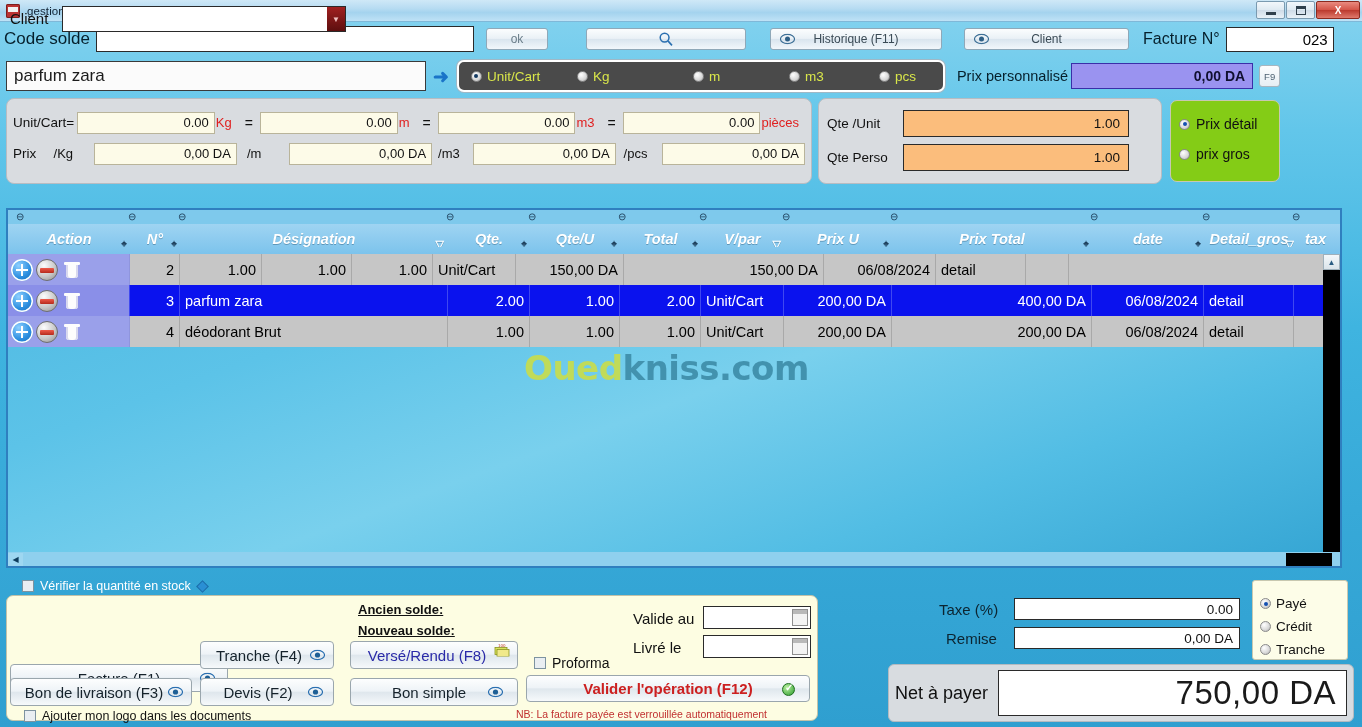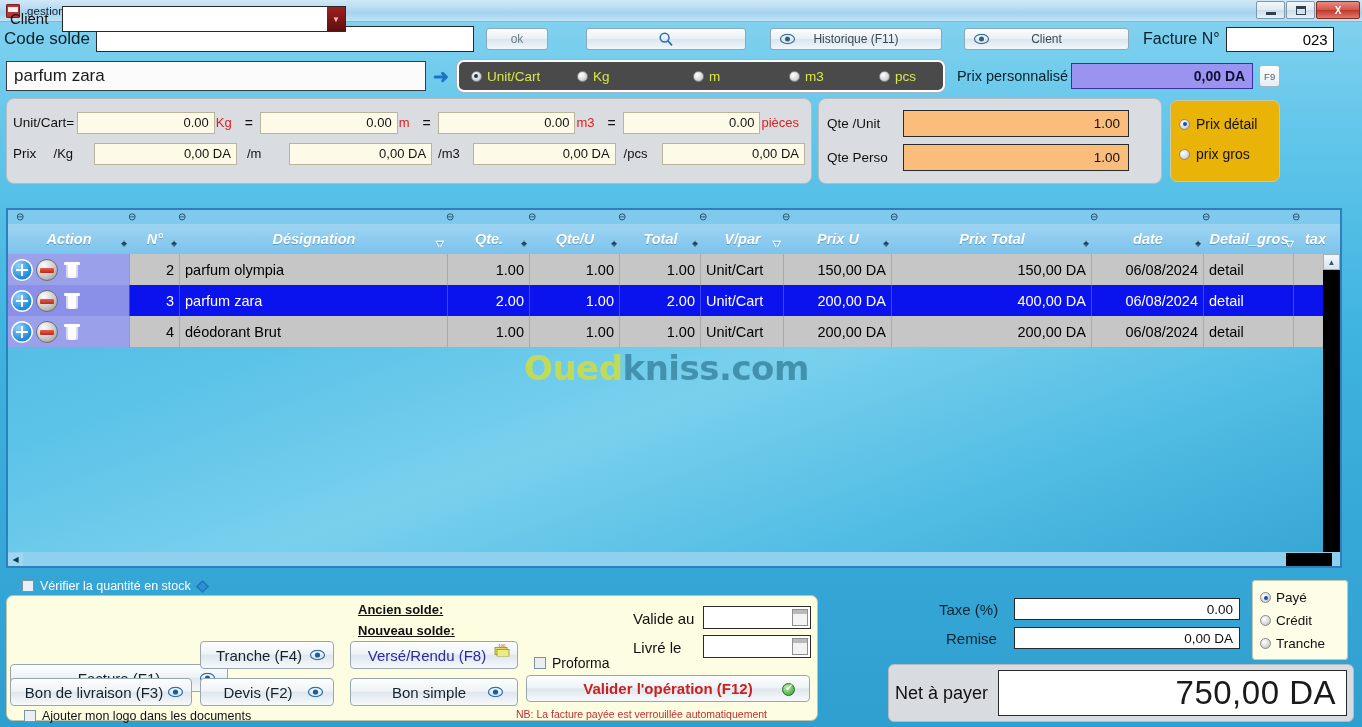--- a/index.html
+++ b/index.html
@@ -145,21 +145,21 @@
   .qte-lbl { font-size: 13.5px; color: #111; width: 76px; }
   .qte-field {
     width: 226px; height: 27px; background: #fbbd7c; border: 1px solid #2a2a2a;
     display: flex; align-items: center; justify-content: flex-end;
     font-size: 13.5px; color: #111; padding-right: 8px;
   }
 
   
   #prix-mode-panel {
     position: absolute; left: 1170px; top: 100px; width: 110px; height: 82px;
-    background: #eab308; border: 1px solid #c8c8b0; border-radius: 7px;
+    background: #84cc16; border: 1px solid #c8c8b0; border-radius: 7px;
     padding: 8px 8px;
   }
   .pm-opt { display: flex; align-items: center; height: 30px; font-size: 14px; color: #111; }
   .pm-opt .radio { margin-right: 6px; }
   .radio.blue.on::after { background: #1550b0; }
 
   
   #grid {
     position: absolute; left: 6px; top: 208px; width: 1336px; height: 360px;
     border: 2px solid #2f7fbf; background: #79c6ea;
@@ -344,21 +344,21 @@
                   border: 1px solid #2a2a2a; background: #fff; display: flex; align-items: center;
                   justify-content: flex-end; padding-right: 6px; font-size: 13.5px; color: #111; }
   #remise-input { position: absolute; left: 1014px; top: 627px; width: 226px; height: 22px;
                   border: 1px solid #2a2a2a; background: #fff; display: flex; align-items: center;
                   justify-content: flex-end; padding-right: 6px; font-size: 13.5px; color: #111; }
 
   
   #pay-mode {
     position: absolute; left: 1252px; top: 580px; width: 96px; height: 80px;
     background: #fdfde8; border: 1px solid #c8c8b0; border-radius: 3px;
-    padding: 5px 7px;
+    padding: 11px 7px;
   }
   .pay-opt { display: flex; align-items: center; height: 23px; font-size: 13.5px; color: #111; }
 
   
   #net-panel {
     position: absolute; left: 888px; top: 664px; width: 466px; height: 58px;
     background: #d8dce0; border: 1px solid #b4bac0; border-radius: 6px;
     display: flex; align-items: center; padding: 0 6px;
   }
   #net-label { font-size: 18px; color: #111; margin-right: 10px; white-space: nowrap; }
@@ -578,21 +578,20 @@
 
   <div id="rows-wrap">
 
     <div class="grow odd">
       <div class="gc actions" style="width:122px">
         <span class="ico-btn ico-plus"></span>
         <span class="ico-btn ico-minus"></span>
         <span class="ico-btn ico-trash"></span>
       </div>
       <div class="gc r" style="width:50px">2</div>
-      <div class="gc l" style="width:268px">parfum olympia</div>
       <div class="gc r" style="width:82px">1.00</div>
       <div class="gc r" style="width:90px">1.00</div>
       <div class="gc r" style="width:81px">1.00</div>
       <div class="gc l" style="width:83px">Unit/Cart</div>
       <div class="gc r" style="width:108px">150,00 DA</div>
       <div class="gc r" style="width:200px">150,00 DA</div>
       <div class="gc r" style="width:112px">06/08/2024</div>
       <div class="gc l" style="width:90px">detail</div>
       <div class="gc l" style="width:43px"></div>
     </div>

